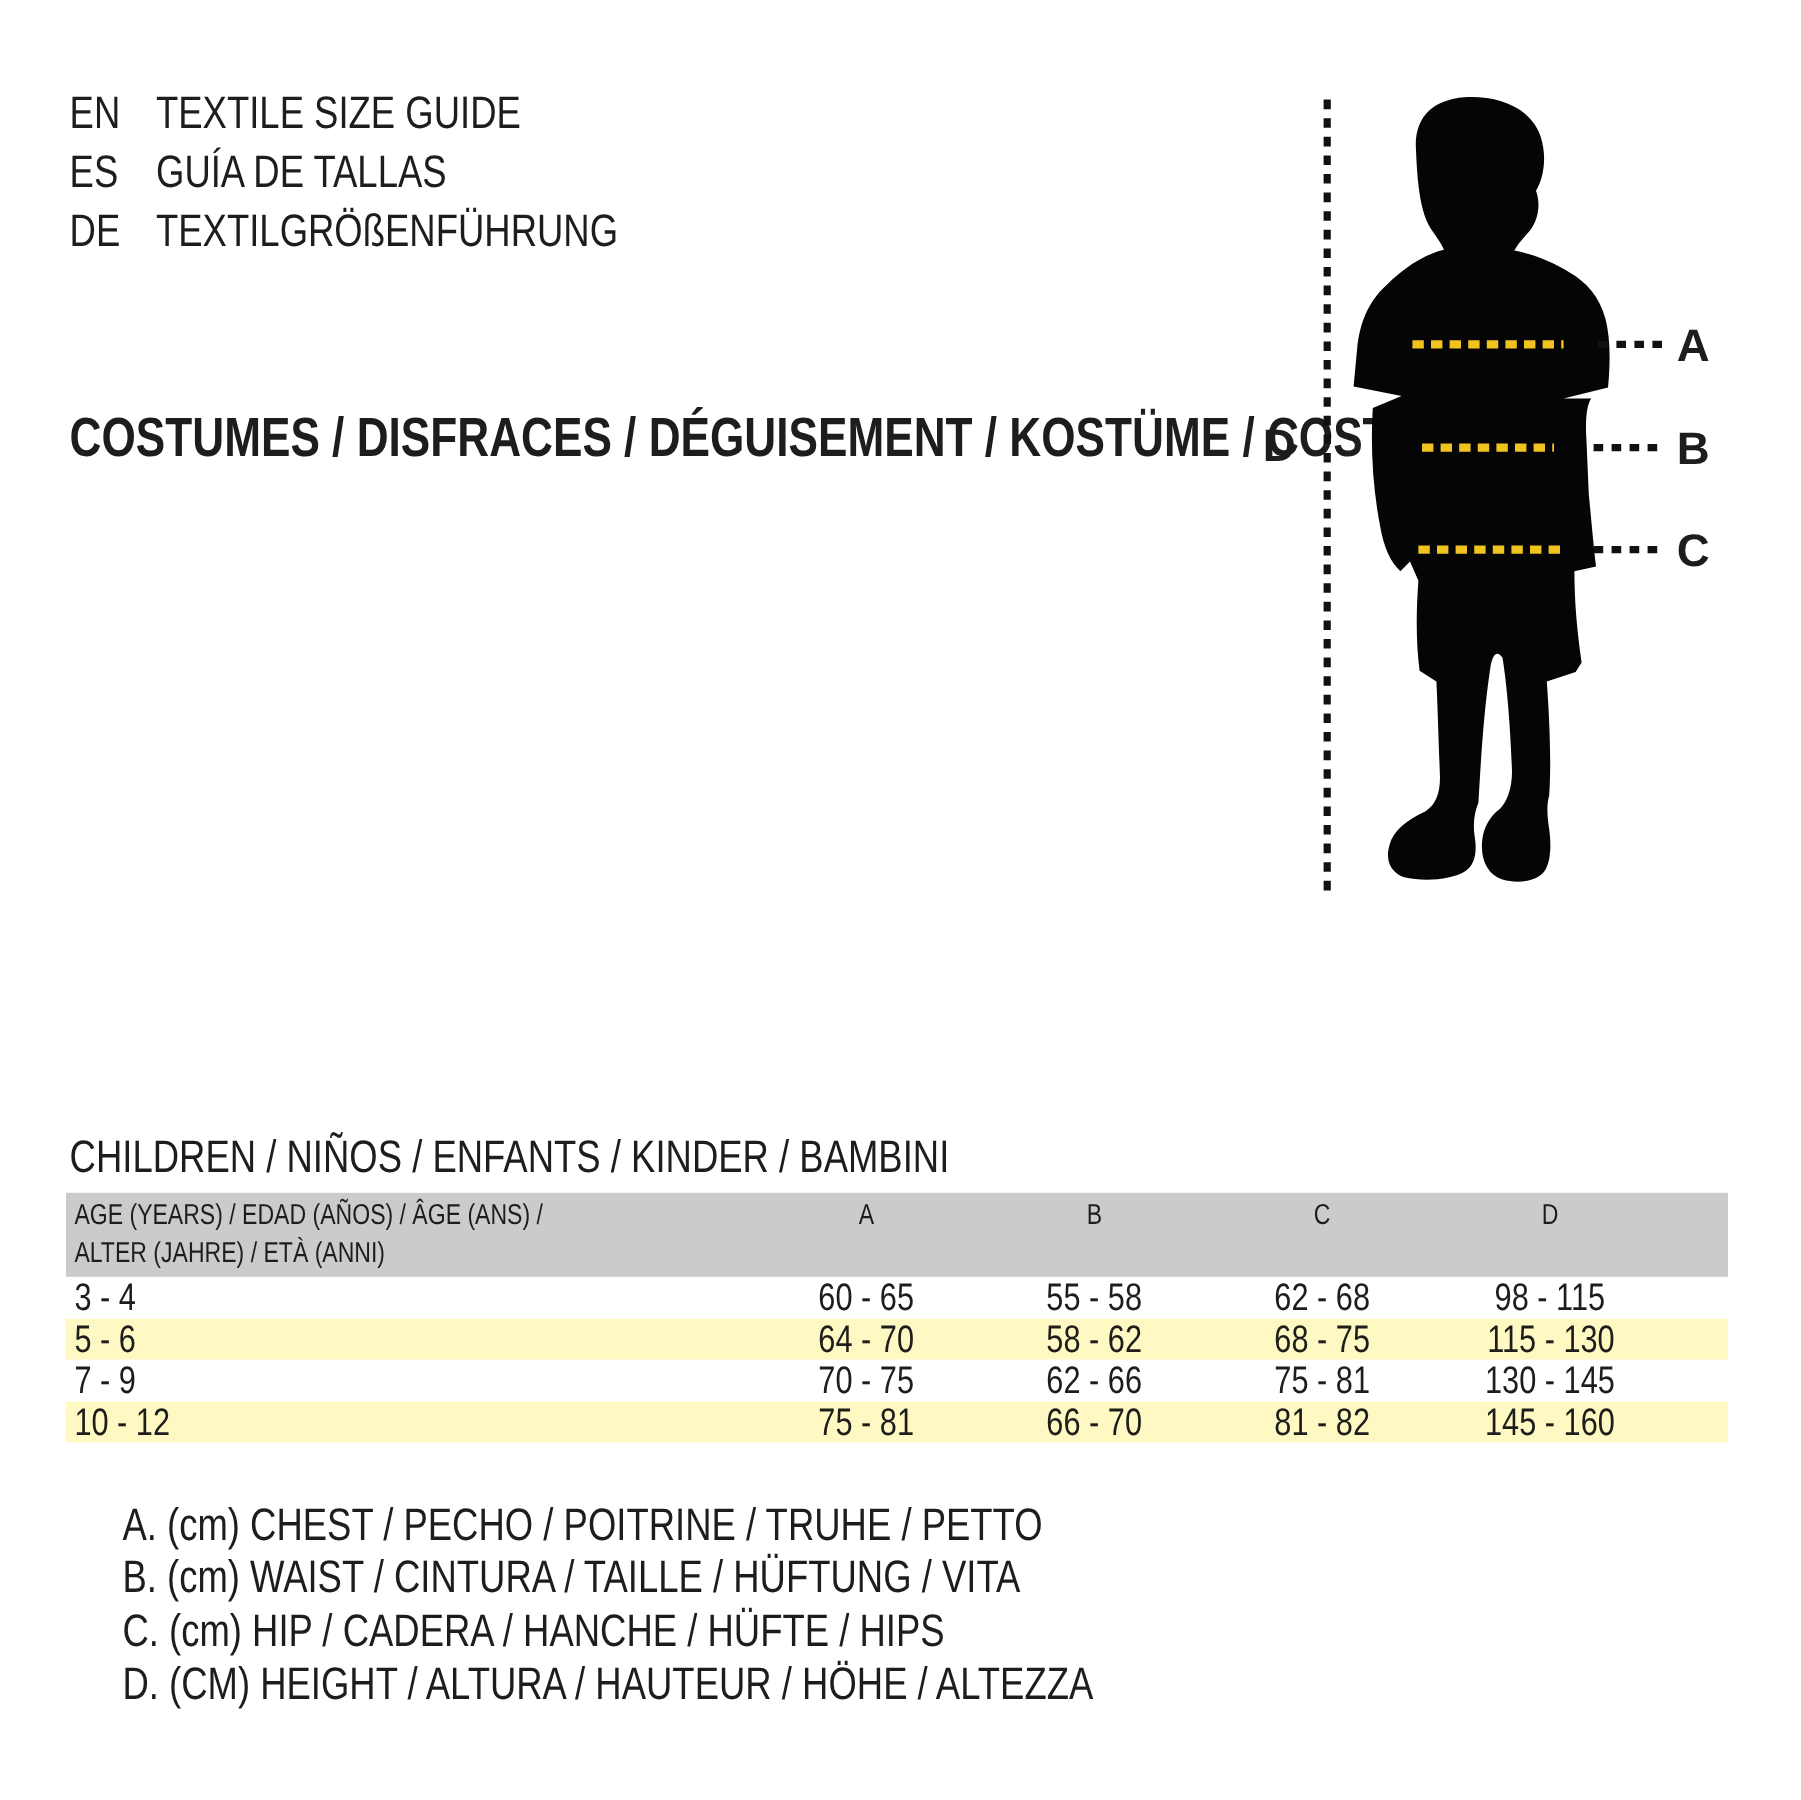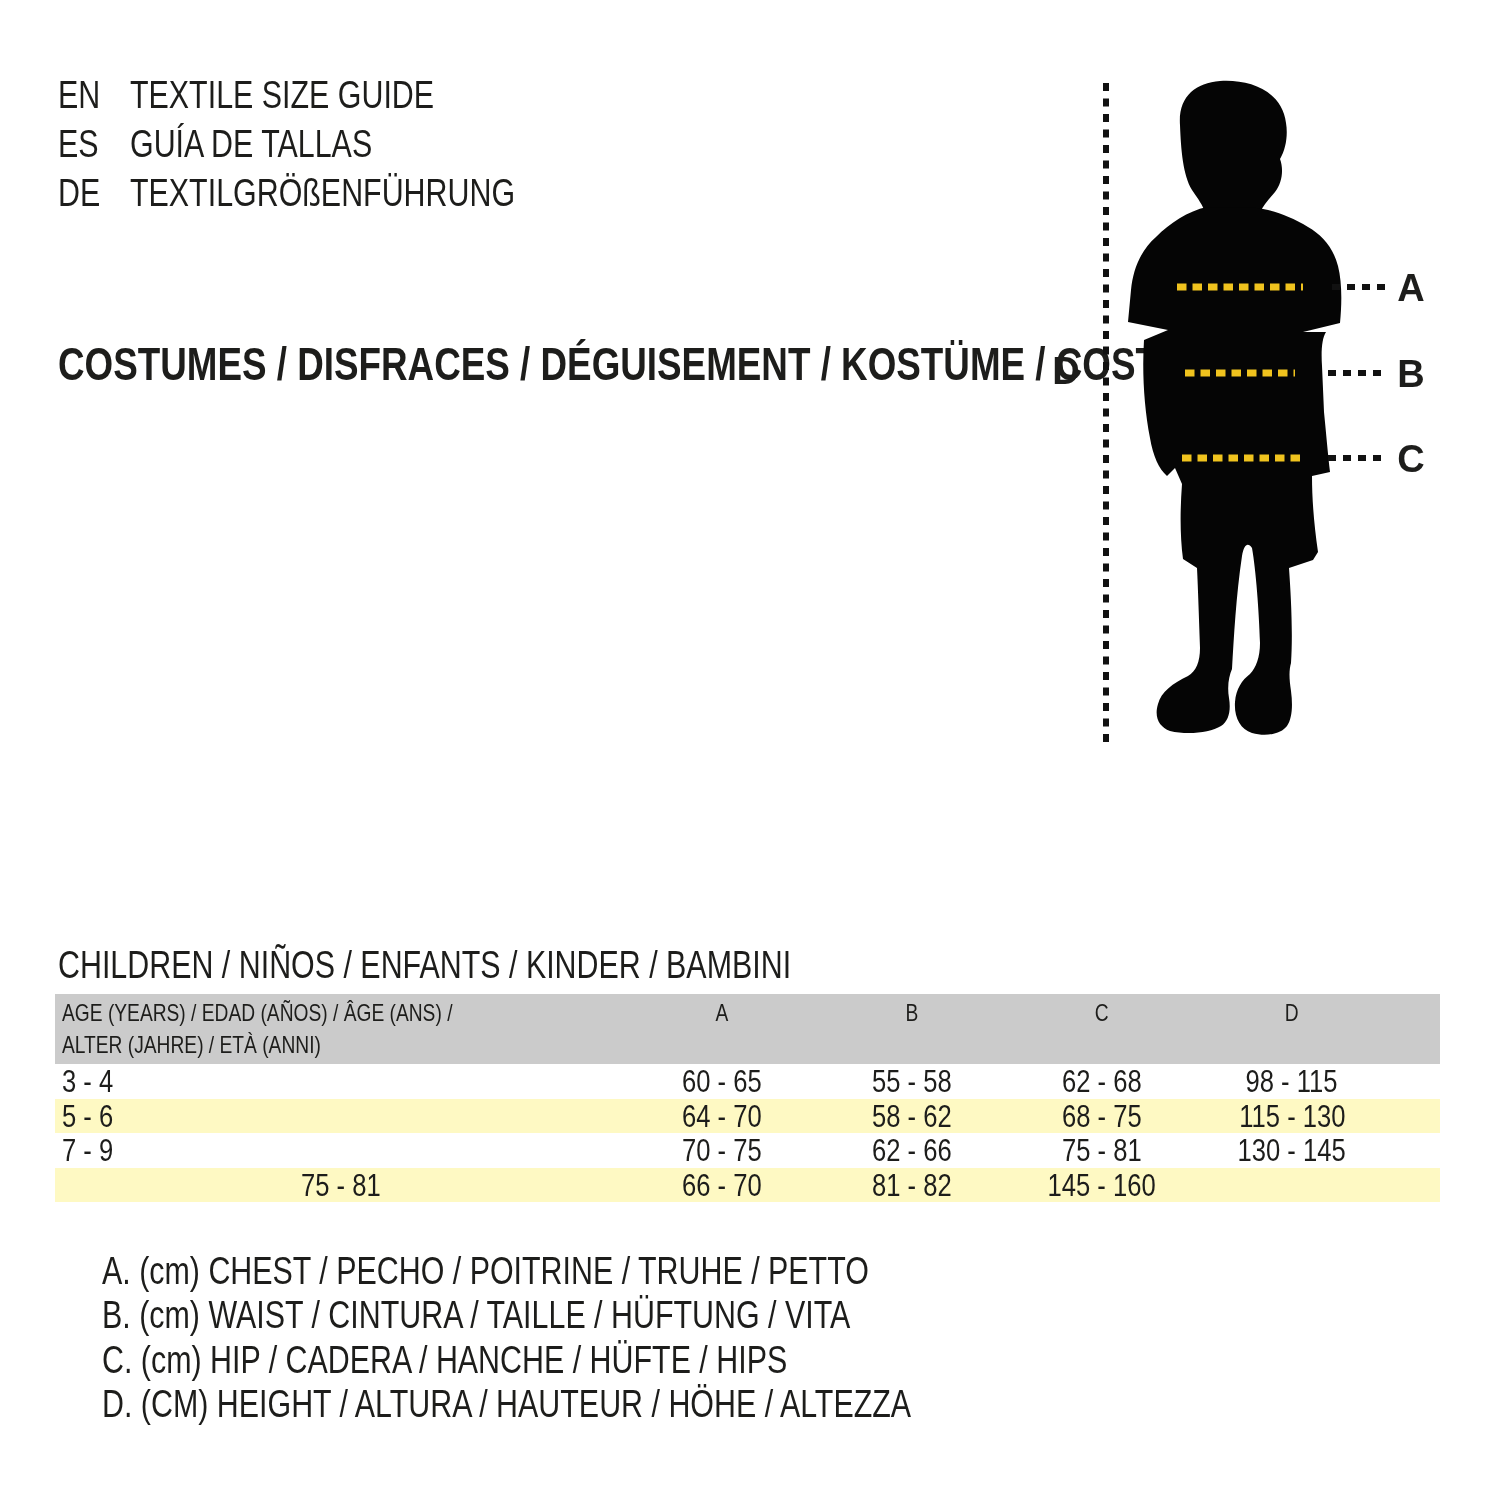--- a/index.html
+++ b/index.html
@@ -174,20 +174,21 @@
       <div class="td"><span class="cxc">115 - 130</span></div>
     </div>
     <div class="trow">
       <div class="td-age"><span class="cx">7 - 9</span></div>
       <div class="td"><span class="cxc">70 - 75</span></div>
       <div class="td"><span class="cxc">62 - 66</span></div>
       <div class="td"><span class="cxc">75 - 81</span></div>
       <div class="td"><span class="cxc">130 - 145</span></div>
     </div>
     <div class="trow alt">
+      <div class="td-age"><span class="cx">10 - 12</span></div>
       <div class="td"><span class="cxc">75 - 81</span></div>
       <div class="td"><span class="cxc">66 - 70</span></div>
       <div class="td"><span class="cxc">81 - 82</span></div>
       <div class="td"><span class="cxc">145 - 160</span></div>
     </div>
   </div>
 
   <div class="legend">
     <div class="legend-line"><span class="cx">A. (cm) CHEST / PECHO / POITRINE / TRUHE / PETTO</span></div>
     <div class="legend-line"><span class="cx">B. (cm) WAIST / CINTURA / TAILLE / HÜFTUNG / VITA</span></div>

